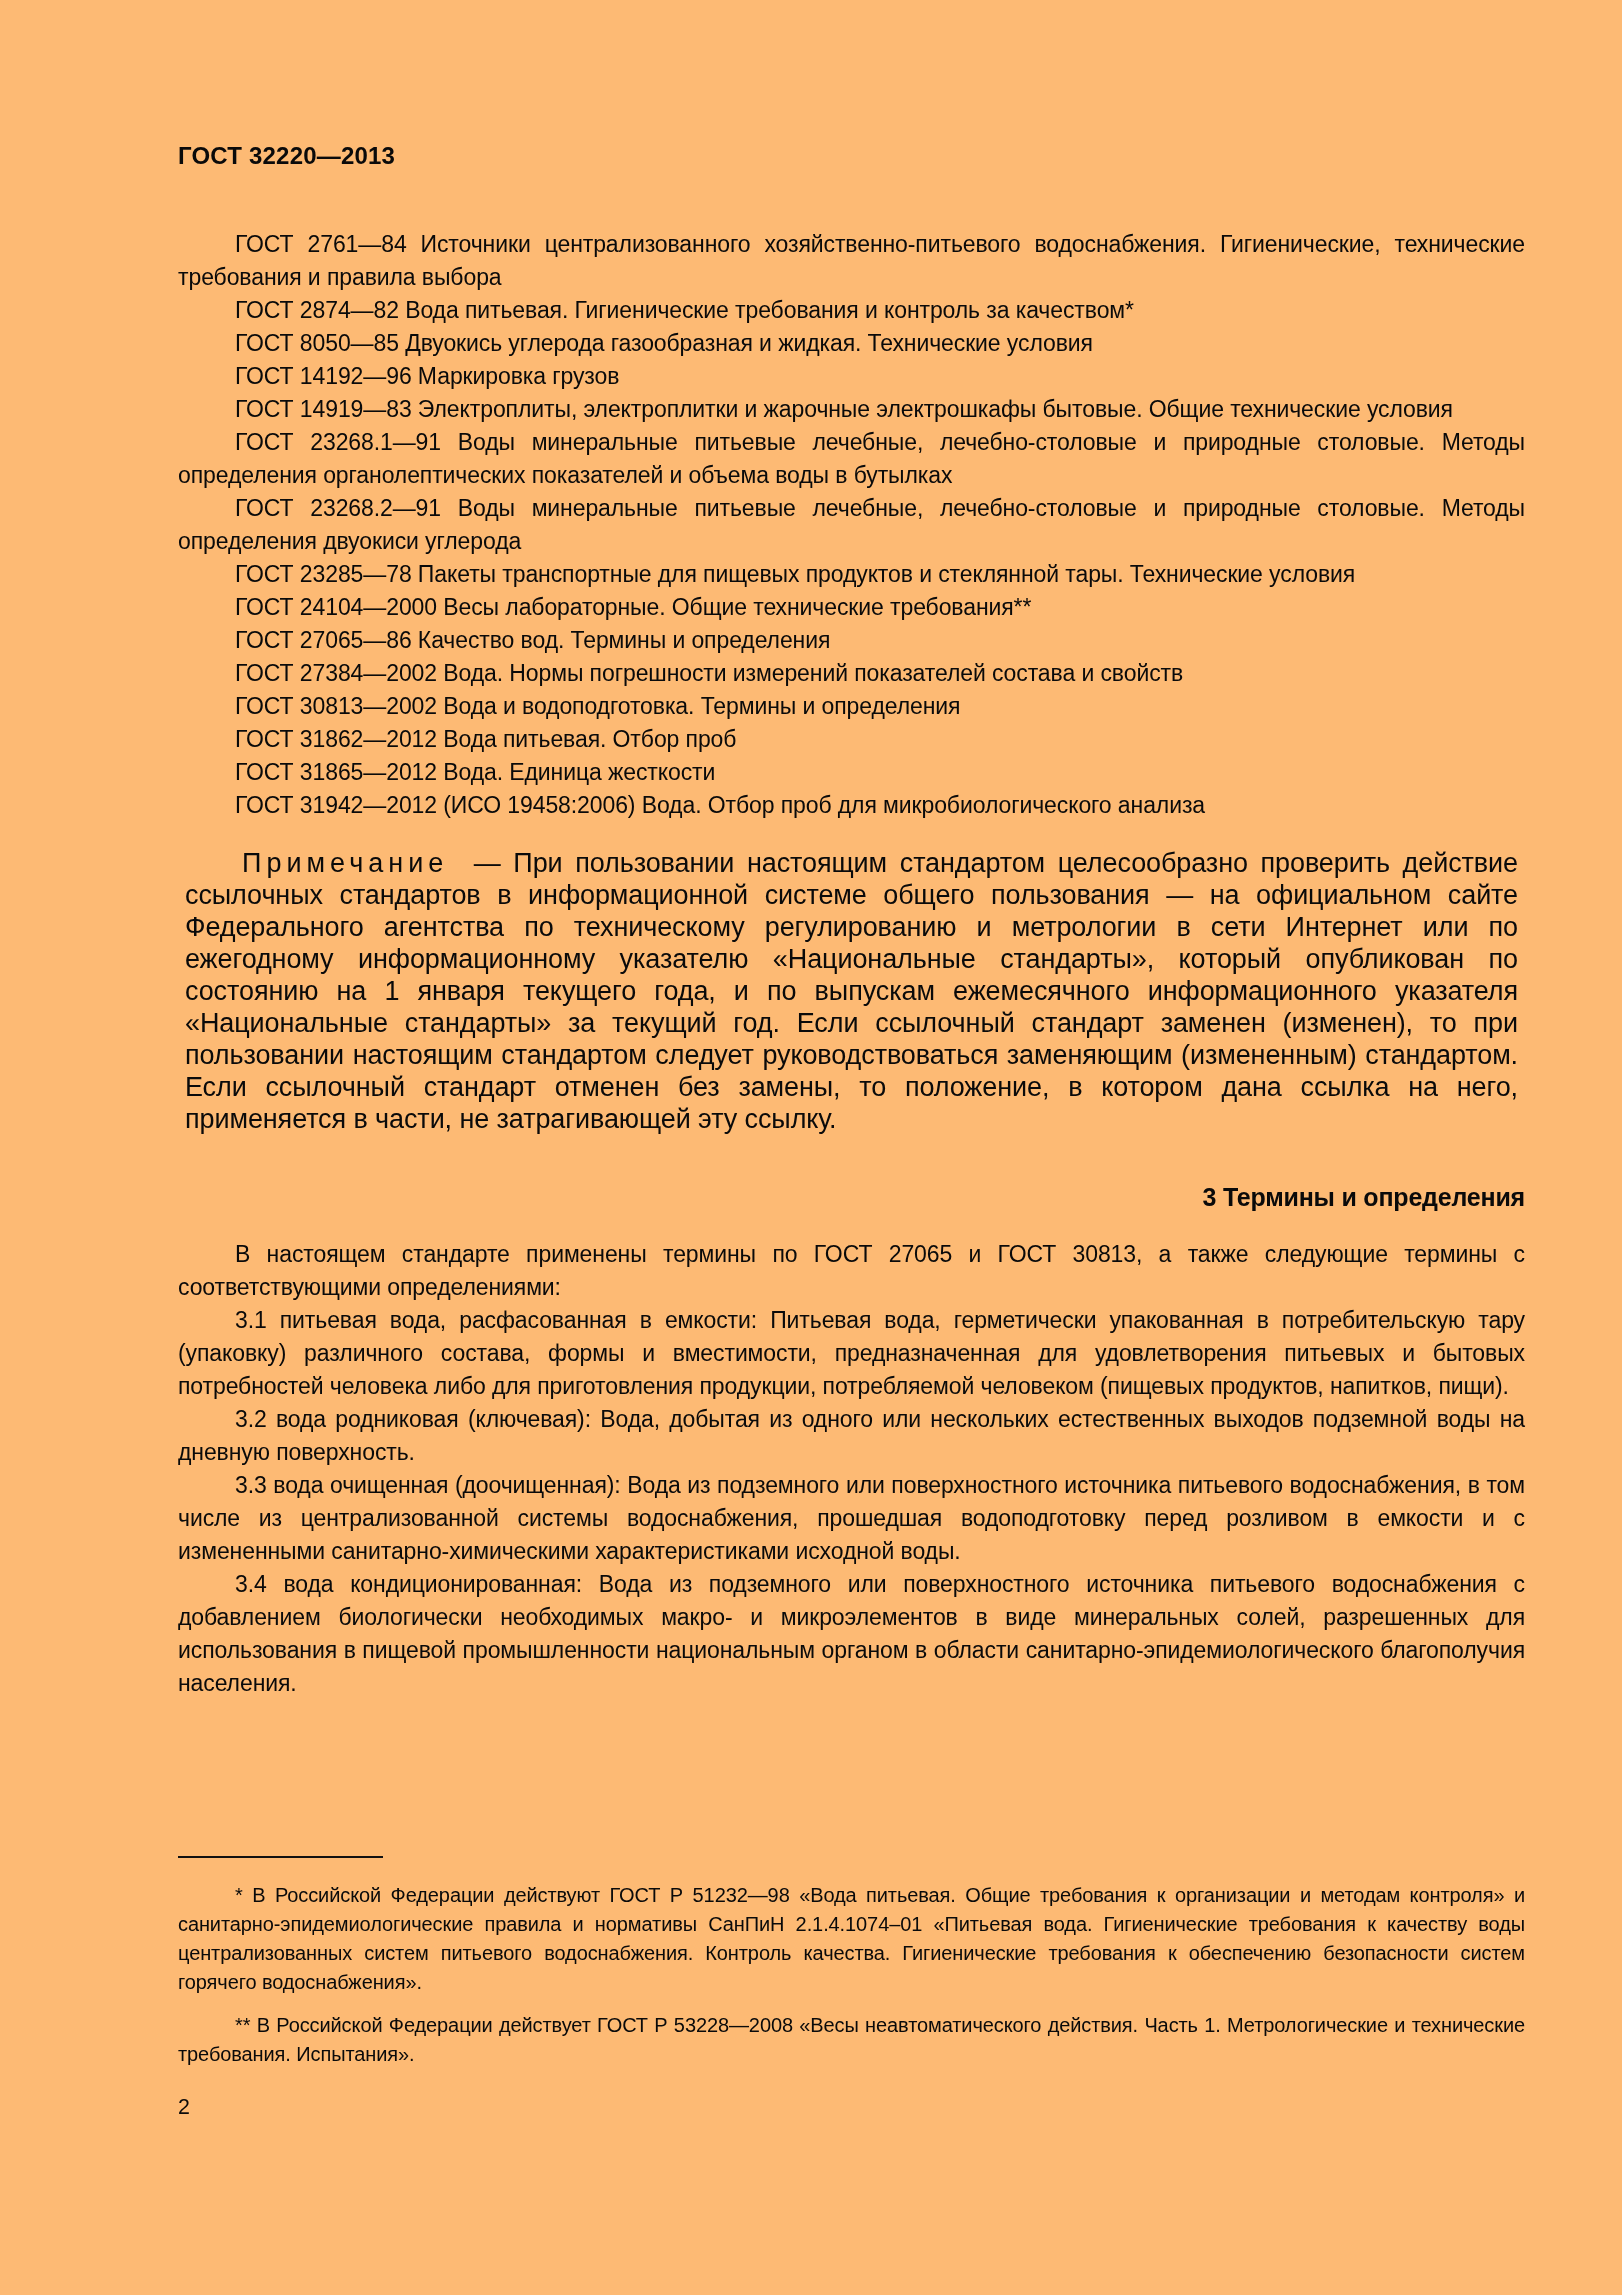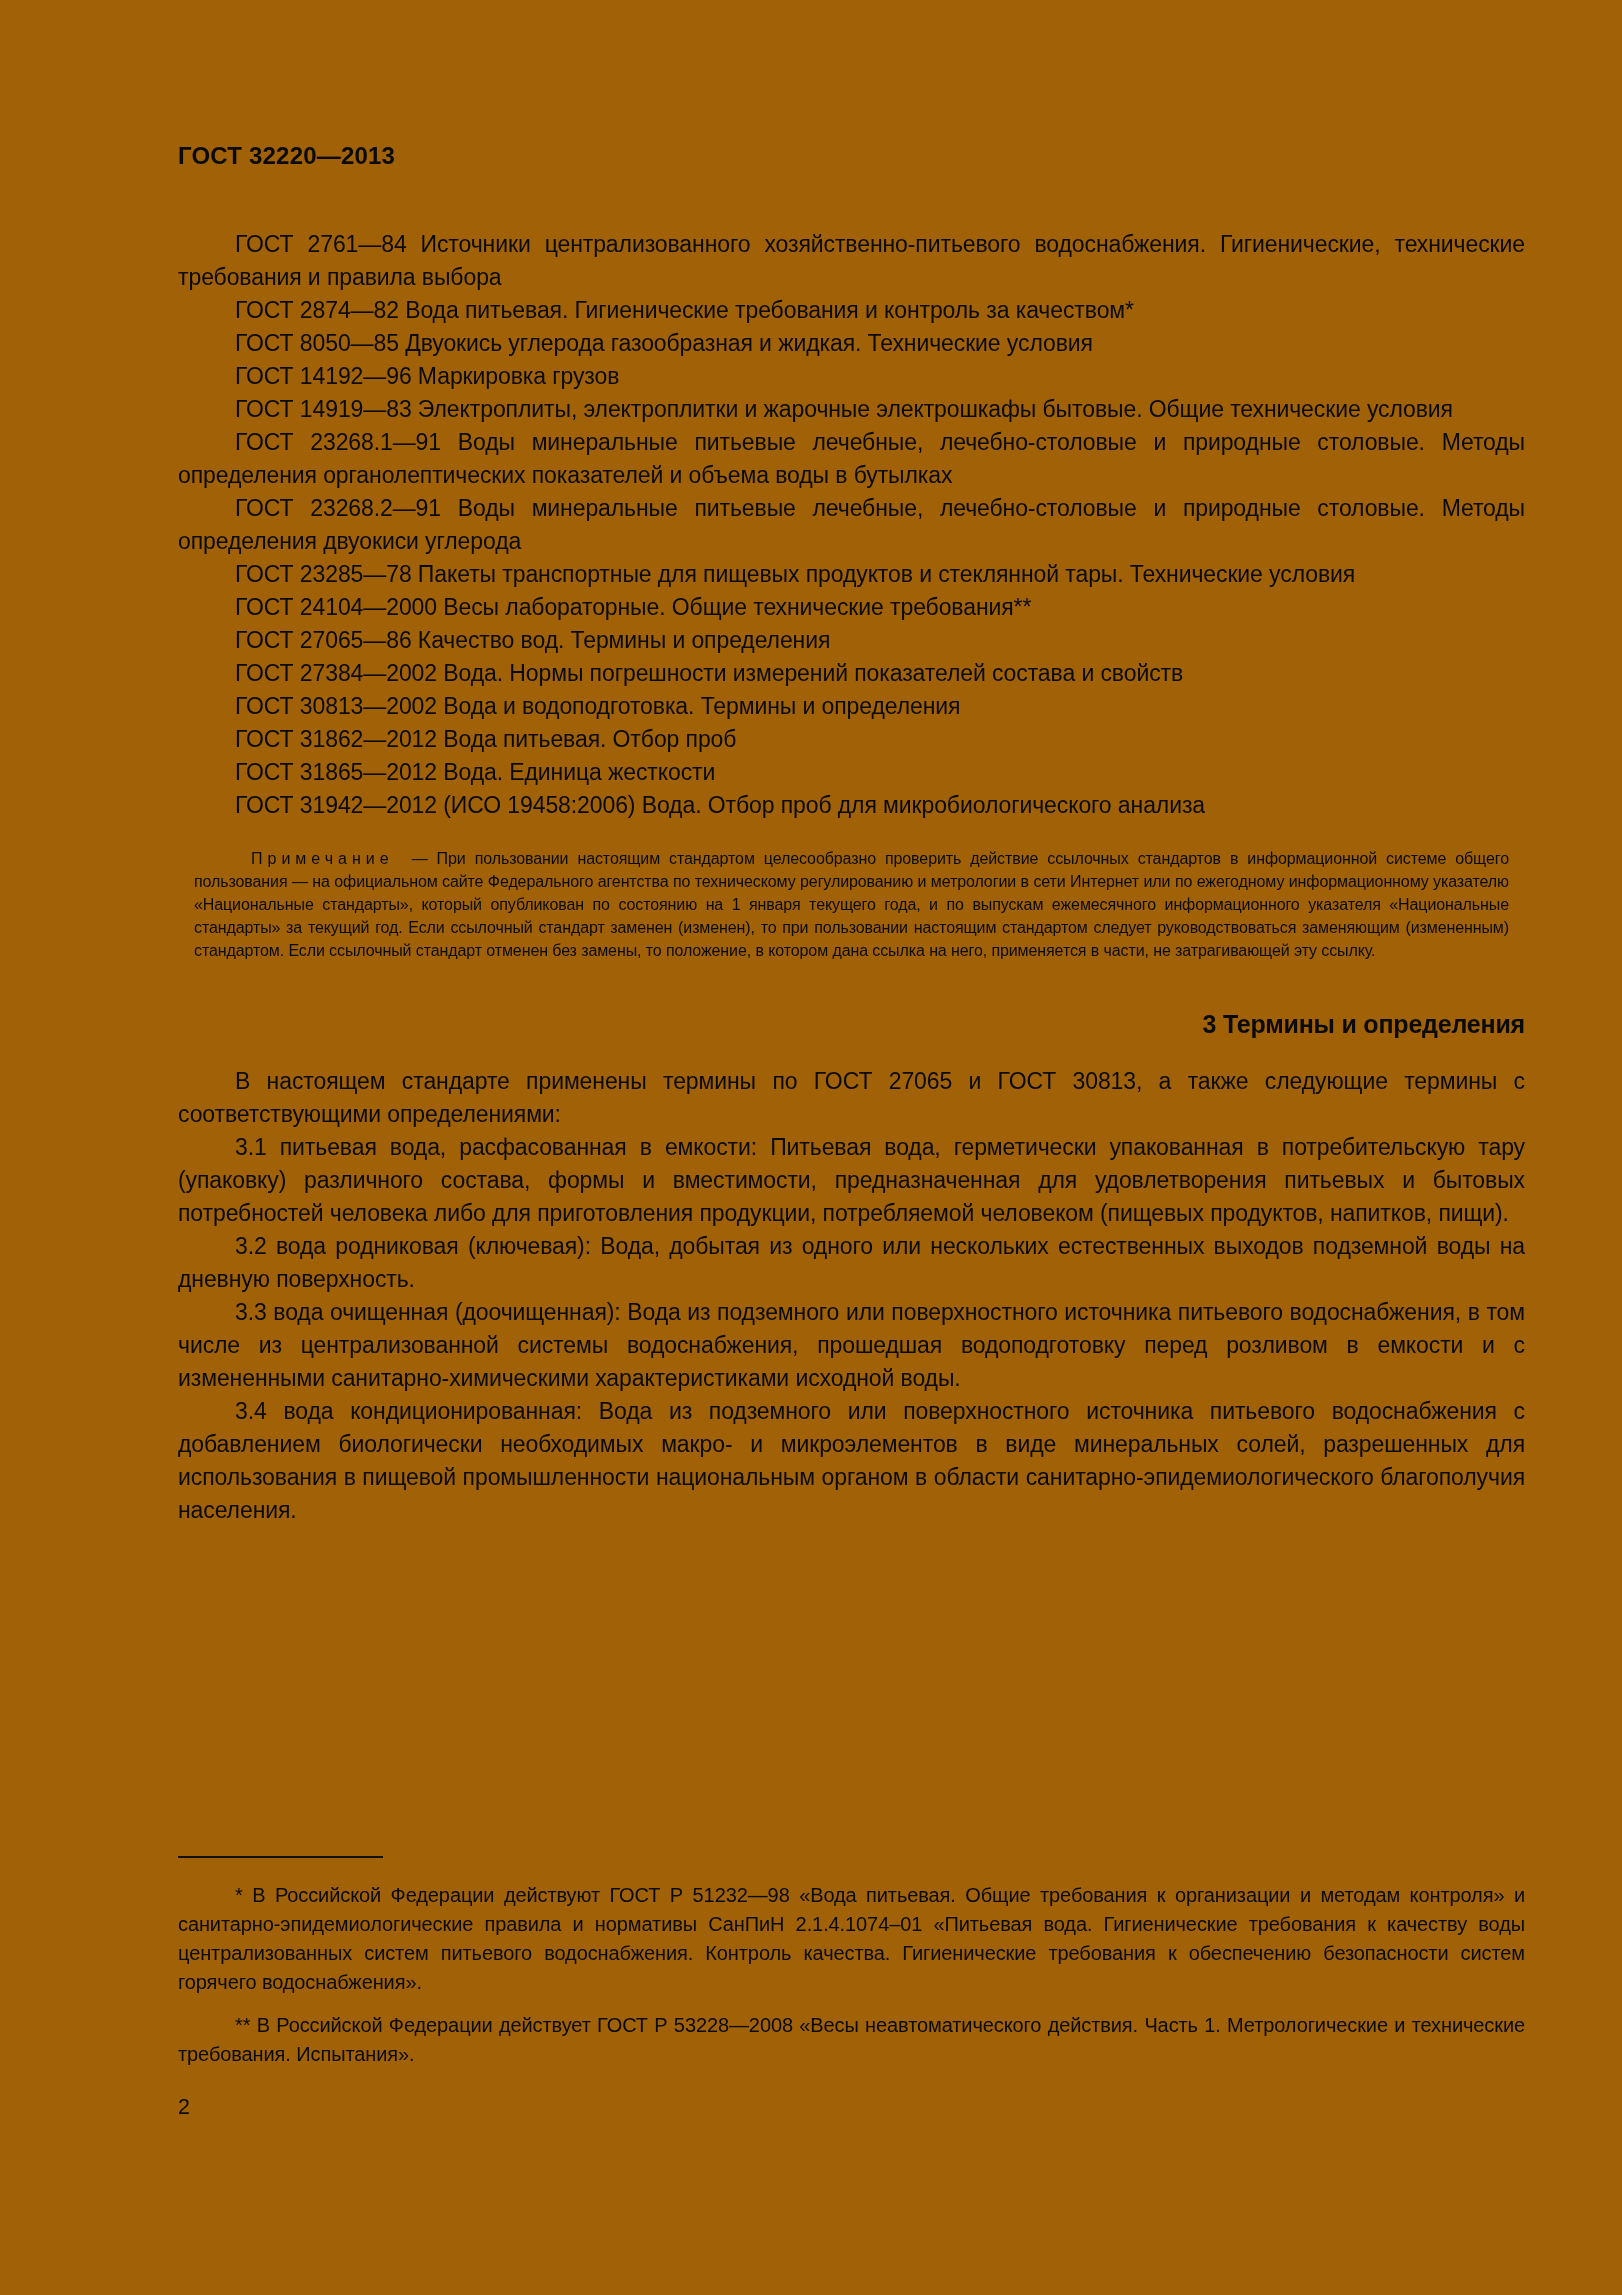--- a/index.html
+++ b/index.html
@@ -8,21 +8,21 @@
     background: #ffffff;
   }
   body {
     font-family: "Liberation Sans", "DejaVu Sans", sans-serif;
     color: #0a0a0a;
   }
   .page {
     position: relative;
     width: 1623px;
     height: 2295px;
-    background: #a16207;
+    background: #fdba74;
     box-sizing: border-box;
     overflow: hidden;
   }
   .content {
     position: absolute;
     left: 178px;
     top: 144px;
     width: 1347px;
   }
 
@@ -50,24 +50,24 @@
   }
   .ref-item.single {
     text-align: left;
   }
 
   
   .note-block {
     margin: 25px 0 0 0;
   }
   .note-text {
-    font-size: 16px;
-    line-height: 23px;
+    font-size: 27px;
+    line-height: 32px;
     text-align: justify;
-    margin: 16px;
+    margin: 7px;
     text-indent: 57px;
     letter-spacing: -0.1px;
   }
   .note-label {
     letter-spacing: 5px;
   }
 
   
   .section-heading {
     font-size: 25px;

